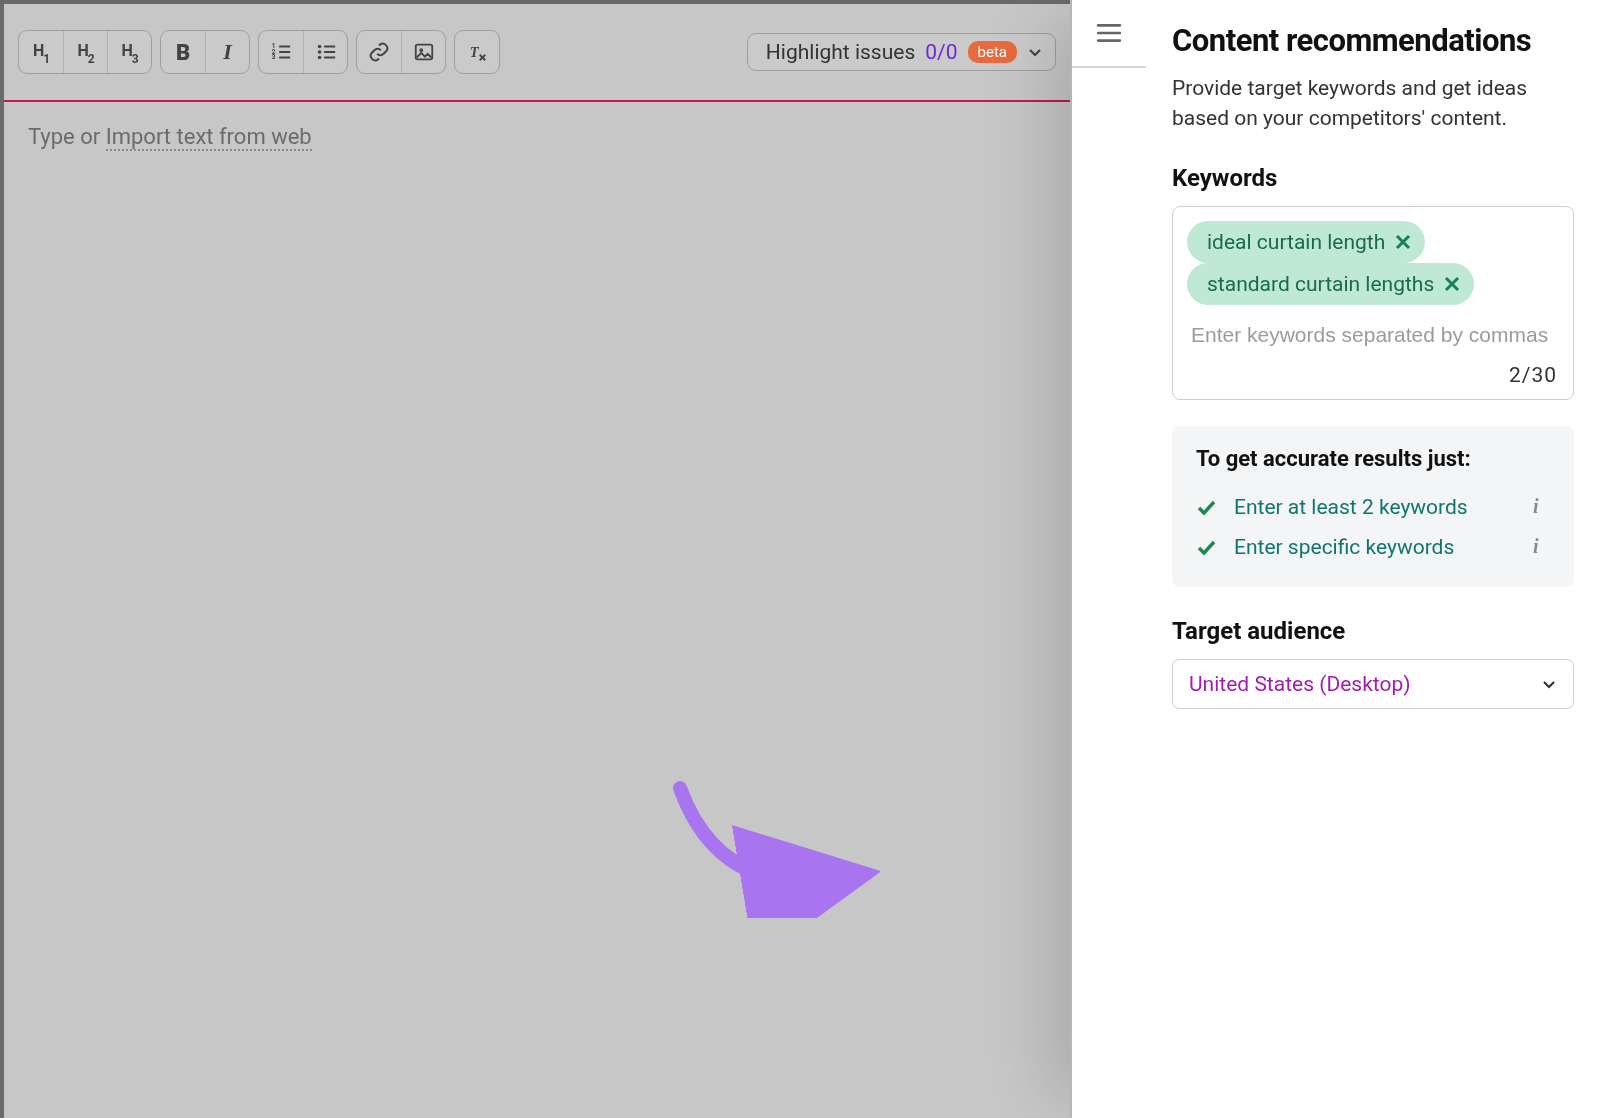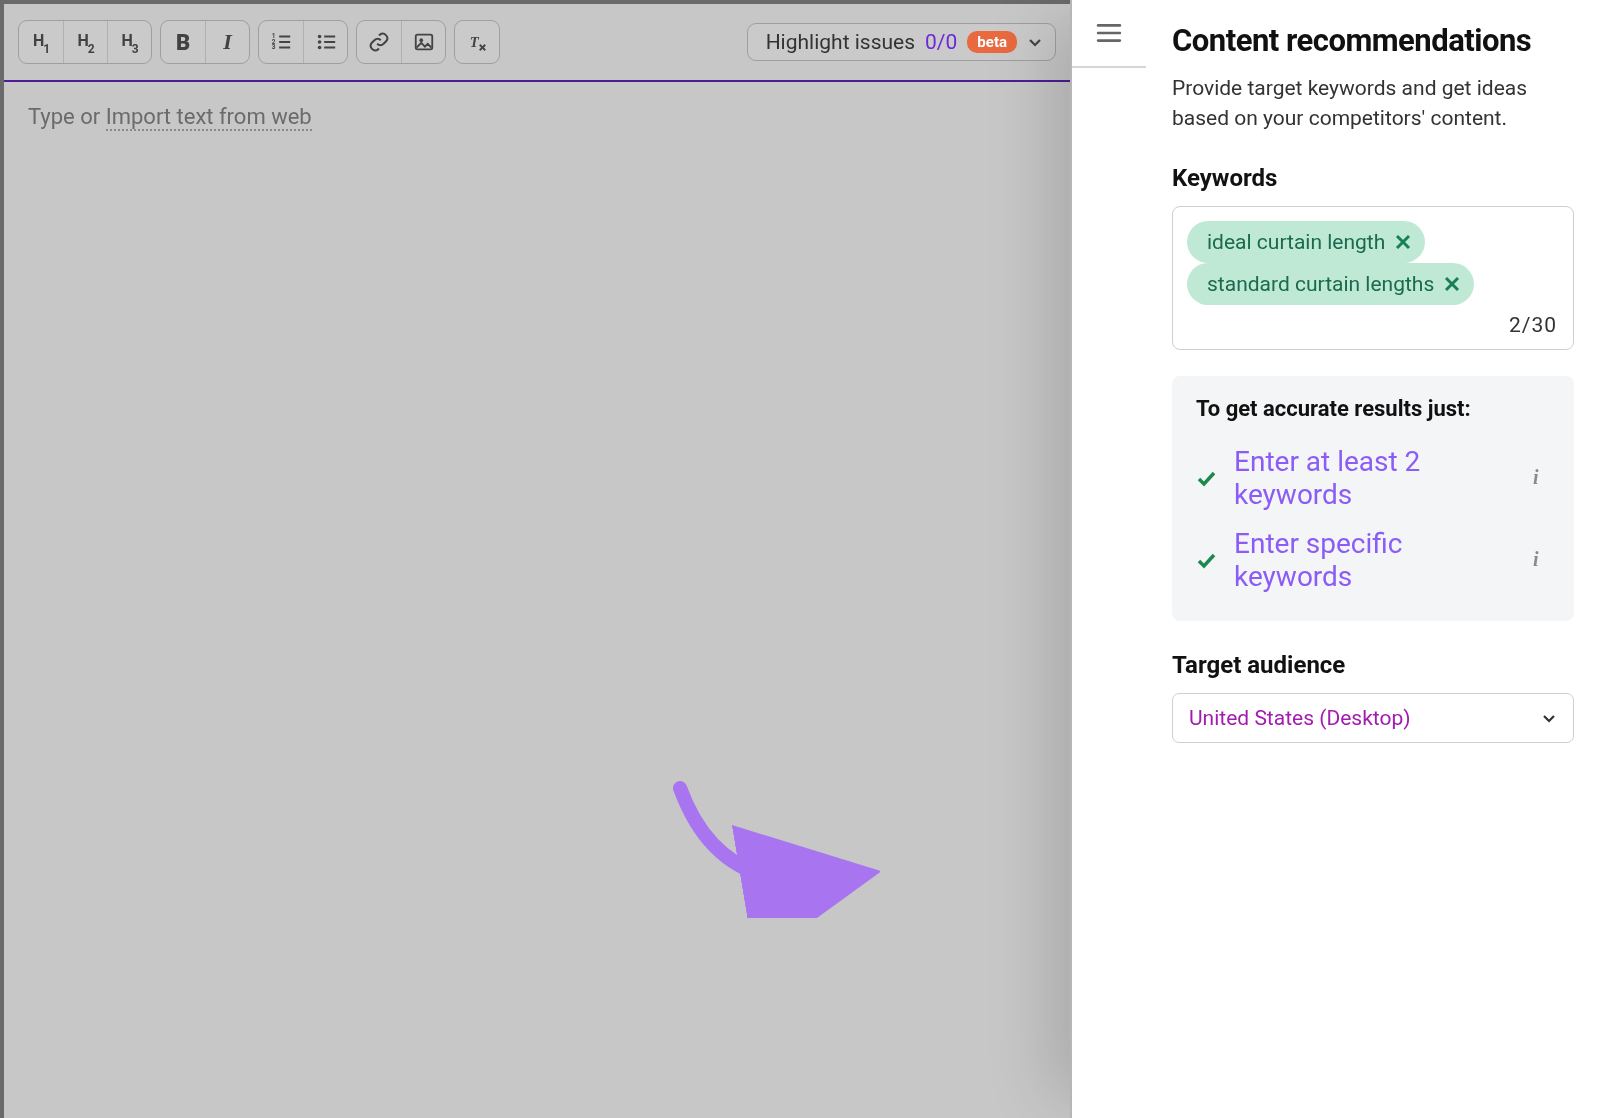--- a/index.html
+++ b/index.html
@@ -16,22 +16,22 @@
   border: 4px solid #6a6a6a;
   border-right: none;
   border-bottom: none;
   display: flex;
   flex-direction: column;
 }
 .toolbar {
   display: flex;
   align-items: center;
   gap: 8px;
-  padding: 16px 14px;
-  border-bottom: 2px solid #4c1d95;
+  padding: 26px 14px;
+  border-bottom: 2px solid #be185d;
 }
 .tool-group {
   display: flex;
   background: #cacaca;
   border: 1.5px solid #9f9f9f;
   border-radius: 9px;
   overflow: hidden;
 }
 .tool-btn {
   display: flex;
@@ -58,21 +58,21 @@
   color: #333;
   font-size: 21px;
   justify-content: flex-end;
 }
 .hl-count { color: #6d28d9; }
 .badge-beta {
   background: #e86a3e;
   color: #fff;
   border-radius: 10px;
   font-size: 15px;
-  font-weight: 700;
+  font-weight: 400;
   padding: 2px 10px;
 }
 .chev-down { width:16px;height:16px; }
 .editor-body {
   flex:1; padding: 22px 24px;
   font-size: 22px; color: #6b6b6b;
 }
 .import-link { border-bottom: 2px dotted #8a8a8a; }
 
 .side-pane {
@@ -119,21 +119,21 @@
 
 .tips-box {
   background: #f4f5f6;
   border-radius: 8px;
   padding: 20px 24px;
   margin-bottom: 30px;
 }
 .tips-title { font-size: 22px; font-weight: 700; color:#111; margin-bottom: 16px; }
 .tip-row { display:flex; align-items:center; gap:18px; padding: 8px 0; }
 .check-ic { width:20px; height:20px; stroke:#1d8a4d; stroke-width:3.5; fill:none; }
-.tip-text { font-size: 28px; color:#8b5cf6; flex:1; }
+.tip-text { font-size: 21px; color:#0f766e; flex:1; }
 .info-ic { width:17px; font-style: italic; font-family: Georgia, serif; color:#8a8a8a; font-size:20px; font-weight:bold; cursor:pointer; }
 
 .select-box {
   border: 1.5px solid #cfcfcf;
   border-radius: 7px;
   padding: 12px 16px;
   display:flex; align-items:center; justify-content:space-between;
   font-size: 21px; color:#a21caf;
   cursor:pointer;
   margin-bottom: 20px;
@@ -282,20 +282,21 @@
             </svg>
         </span>
         <span class="chip">
           <span>standard curtain lengths</span>
           <svg class="chip-x" viewBox="0 0 16 16">
               <line x1="2" y1="2" x2="14" y2="14"></line>
               <line x1="14" y1="2" x2="2" y2="14"></line>
             </svg>
         </span>
       </div>
+      <input class="kw-input" placeholder="Enter keywords separated by commas" style="">
       <div class="kw-count">2/30</div>
     </div>
 
     <div class="tips-box">
       <div class="tips-title">To get accurate results just:</div>
       <div class="tip-row">
         <svg class="check-ic" viewBox="0 0 20 20">
             <polyline points="3,11 8,16 18,5"></polyline>
           </svg>
         <span class="tip-text">Enter at least 2 keywords</span>

